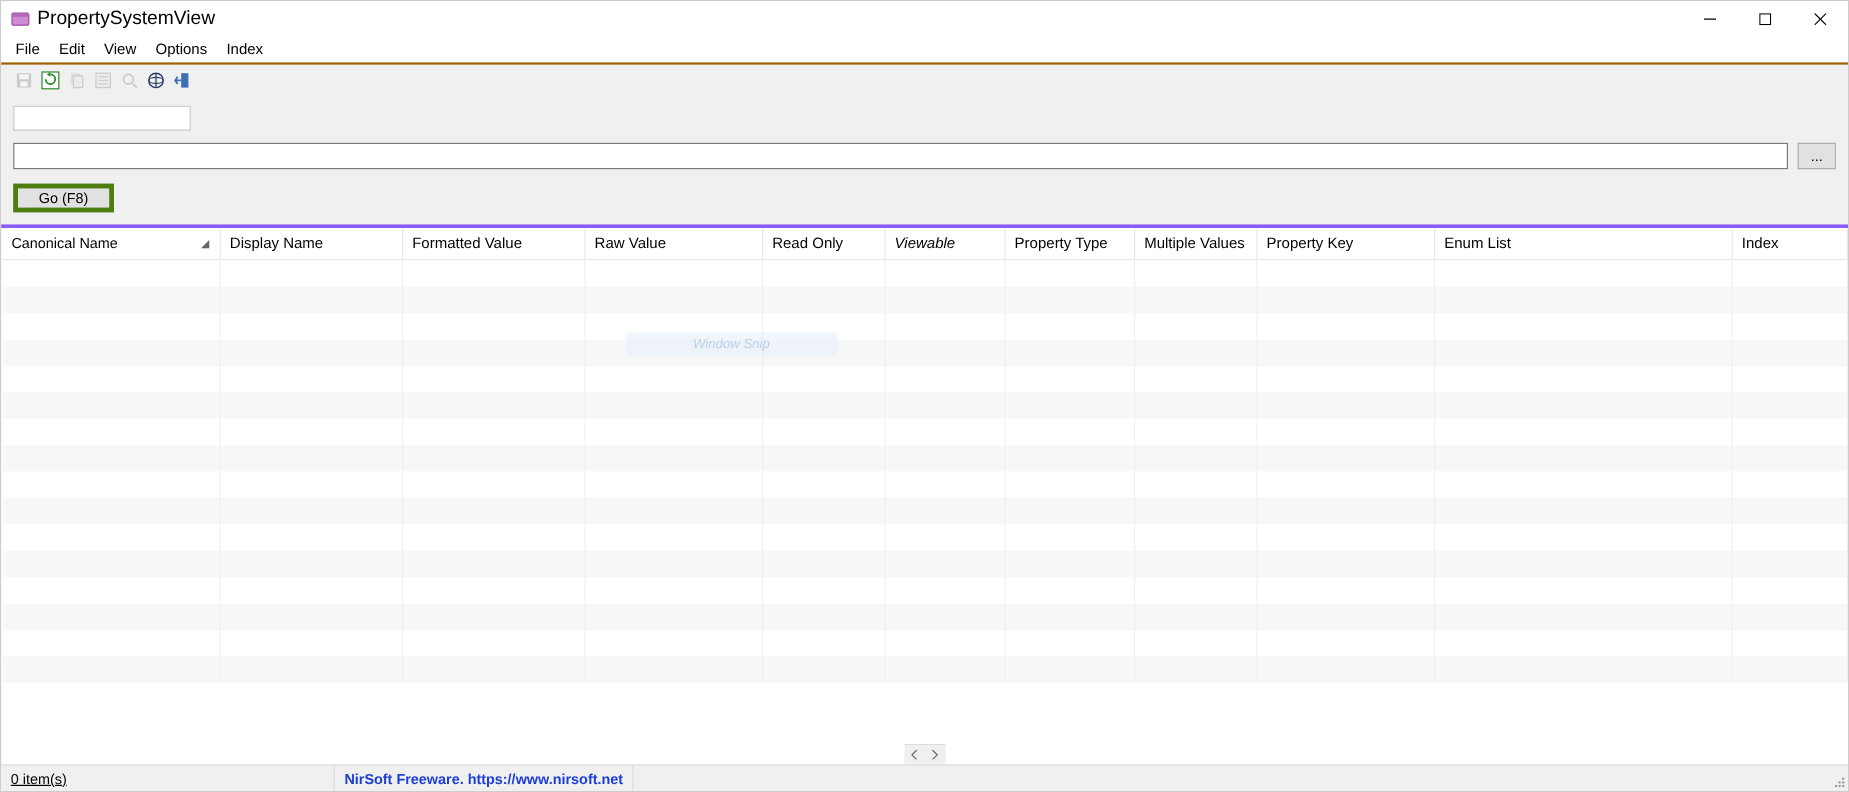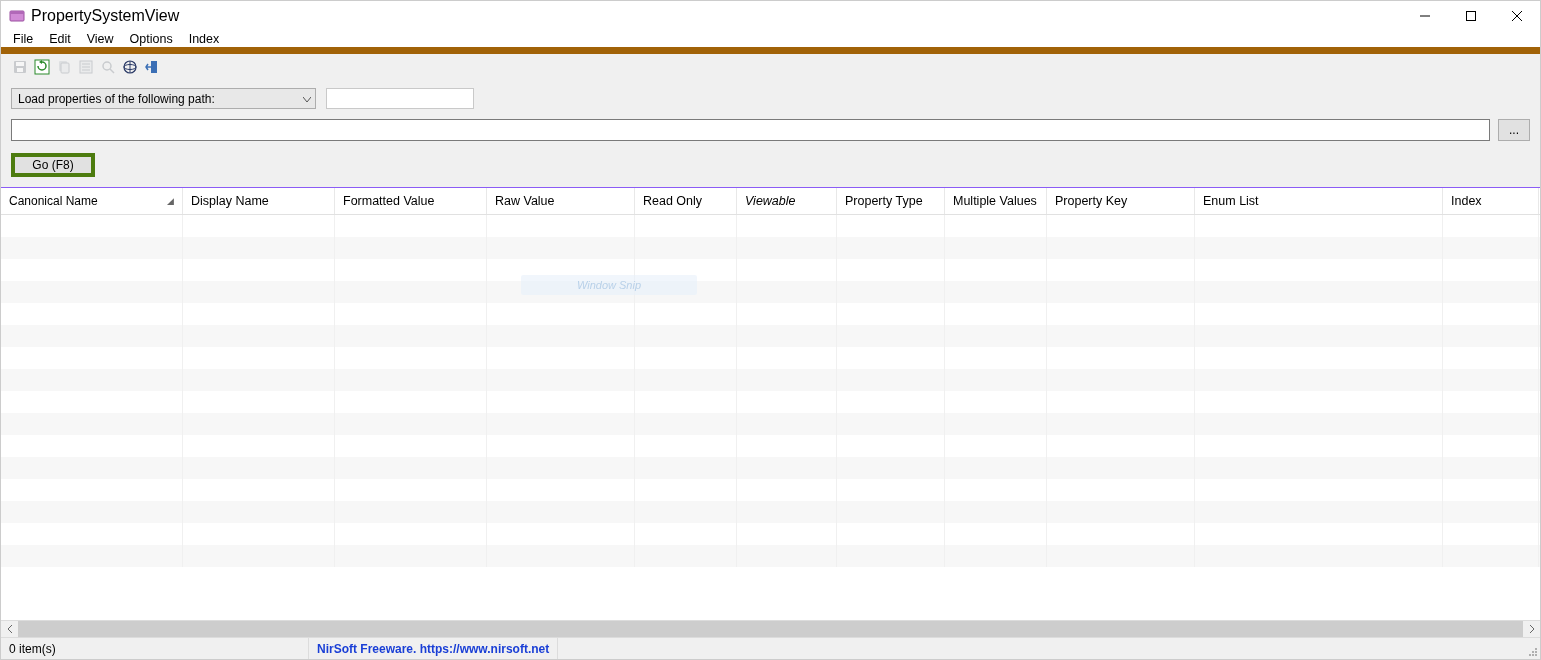--- a/index.html
+++ b/index.html
@@ -8,41 +8,41 @@
 .window { width: 1541px; height: 660px; display: flex; flex-direction: column; background: #fff; border: 1px solid #ccc; }
 
 .titlebar { height: 30px; display: flex; align-items: center; background: #fff; }
 .titlebar .app-icon { width: 16px; height: 16px; margin: 0 6px 0 8px; }
 .titlebar .title { flex: 0 0 auto; font-size: 16px; color: #000; }
 .titlebar .spacer { flex: 1; }
 .titlebar .win-btns { display: flex; }
 .titlebar .win-btn { width: 46px; height: 30px; display: flex; align-items: center; justify-content: center; }
 .titlebar .win-btn svg { width: 10px; height: 10px; }
 
-.menubar { height: 23px; display: flex; align-items: center; padding: 0 4px; background: #fff; border-bottom: 7px solid #a16207; }
+.menubar { height: 23px; display: flex; align-items: flex-start; padding: 0 4px; background: #fff; border-bottom: 2px solid #a16207; }
 .menubar .menu-item { padding: 3px 8px; font-size: 12.5px; color: #000; }
 
 .toolbar { height: 26px; display: flex; align-items: center; padding: 0 10px; background: #f0f0f0; gap: 4px; }
 .toolbar .tb-btn { width: 18px; height: 18px; display: flex; align-items: center; justify-content: center; }
 .toolbar .tb-btn svg { width: 16px; height: 16px; }
 .toolbar .tb-btn.disabled { opacity: 0.45; }
 
 .controls { background: #f0f0f0; padding: 8px 10px 10px 10px; }
 .row1 { display: flex; align-items: center; gap: 10px; margin-bottom: 10px; }
 .combo { position: relative; width: 305px; height: 21px; background: #e8e8e8; border: 1px solid #adadad; display: flex; align-items: center; padding: 0 18px 0 6px; font-size: 12px; }
 .combo .chev { position: absolute; right: 4px; top: 50%; transform: translateY(-50%); }
 .small-input { width: 148px; height: 21px; background: #fff; border: 1px solid #c9c9c9; }
 
 .row2 { display: flex; align-items: stretch; gap: 8px; margin-bottom: 12px; }
 .path-input { flex: 1; height: 22px; background: #fff; border: 1px solid #7a7a7a; padding: 0 4px; font-size: 12px; }
 .browse-btn { width: 32px; height: 22px; background: #e1e1e1; border: 1px solid #adadad; display: flex; align-items: center; justify-content: center; font-size: 12px; }
 
 .go-btn { width: 84px; height: 24px; background: #e1e1e1; border: 4px solid #4d7c0f; font-size: 12px; display: flex; align-items: center; justify-content: center; }
 
-.grid-area { flex: 1; display: flex; flex-direction: column; min-height: 0; border-top: 1px solid #8b5cf6; }
+.grid-area { flex: 1; display: flex; flex-direction: column; min-height: 0; border-top: 3px solid #8b5cf6; align-items: center; }
 .grid-scroll { flex: 1; overflow: hidden; position: relative; }
 .grid-header { display: flex; height: 27px; background: #fff; border-bottom: 1px solid #e1e1e1; }
 .col { display: flex; align-items: center; padding: 0 8px; font-size: 12.5px; color: #000; border-right: 1px solid #e8e8e8; overflow: hidden; white-space: nowrap; }
 .col0 { width: 182px; justify-content: space-between; }
 .col1 { width: 152px; }
 .col2 { width: 152px; }
 .col3 { width: 148px; }
 .col4 { width: 102px; }
 .col5 { width: 100px; font-style: italic; }
 .col6 { width: 108px; }
@@ -60,21 +60,21 @@
 
 .watermark { position: absolute; left: 520px; top: 87px; width: 176px; height: 20px; background: #e8f1fb; color: #8fb8e0; font-size: 11px; display: flex; align-items: center; justify-content: center; border-radius: 2px; opacity: 0.6; font-style: italic; }
 
 .hscroll { height: 17px; background: #f0f0f0; display: flex; align-items: stretch; border-top: 1px solid #dcdcdc; }
 .hs-btn { width: 17px; display: flex; align-items: center; justify-content: center; background: #f0f0f0; }
 .hs-track { flex: 1; background: #e8e8e8; position: relative; }
 .hs-thumb { position: absolute; left: 0; top: 0; height: 100%; width: 100%; background: #cdcdcd; }
 
 .statusbar { height: 22px; background: #f0f0f0; border-top: 1px solid #dcdcdc; display: flex; align-items: center; }
 .status-cell { padding: 0 8px; font-size: 12px; border-right: 1px solid #dcdcdc; height: 100%; display: flex; align-items: center; }
-.status-cell.items { width: 308px; }
+.status-cell.items { width: 278px; text-decoration: underline; }
 .status-link a, .status-link { color: #1a3fd6; font-weight: 600; font-size: 12px; text-decoration: none; }
 .grip { margin-left: auto; width: 18px; height: 100%; display: flex; align-items: flex-end; justify-content: flex-end; padding: 2px; }
 </style>
 </head>
 <body>
 
 <div class="window">
 
   <div class="titlebar">
     <span class="app-icon">
@@ -158,28 +158,20 @@
     <div class="tb-btn">
       <svg viewBox="0 0 16 16">
           <rect x="7" y="2" width="6" height="12" fill="#3b6fb5"></rect>
           <path d="M7 8 L2 8 M4 5 L2 8 L4 11" fill="none" stroke="#3b6fb5" stroke-width="1.5"></path>
         </svg>
     </div>
   </div>
 
   <div class="controls">
     <div class="row1">
-      <div class="combo">
-        <span>Load properties of the following path:</span>
-        <span class="chev">
-          <svg width="8" height="6" viewBox="0 0 8 6">
-              <path d="M0 0 L4 5 L8 0" fill="none" stroke="#555" stroke-width="1"></path>
-            </svg>
-        </span>
-      </div>
       <input class="small-input" value="" style="">
     </div>
     <div class="row2">
       <input class="path-input" value="" style="">
       <div class="browse-btn">
         <span>...</span>
       </div>
     </div>
     <div class="go-btn">
       <span>Go (F8)</span>

